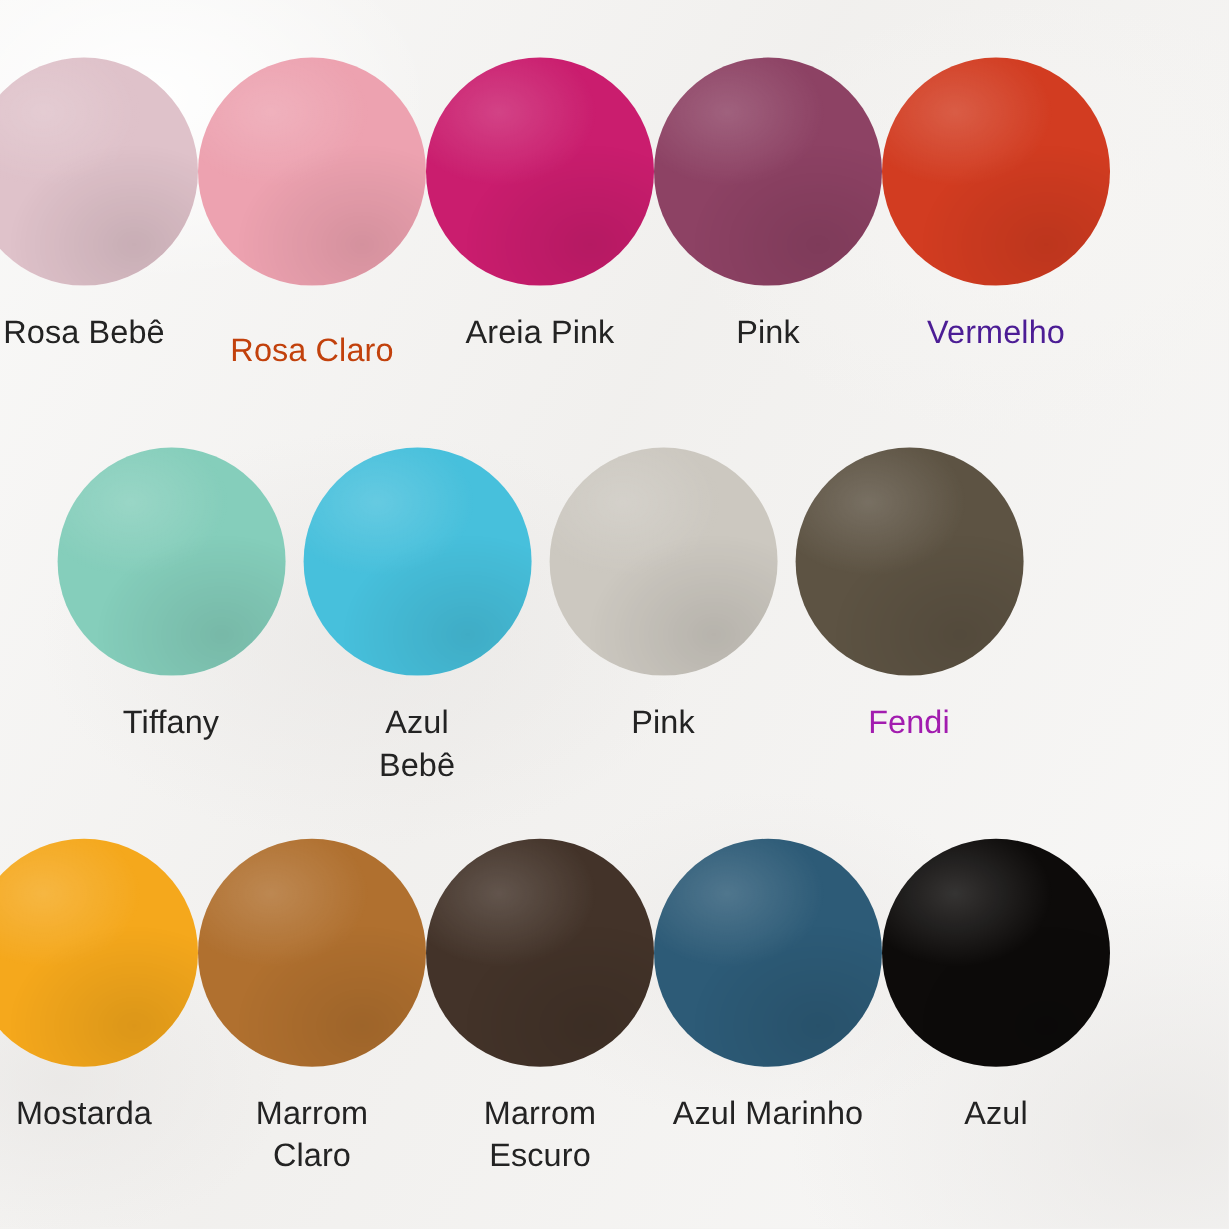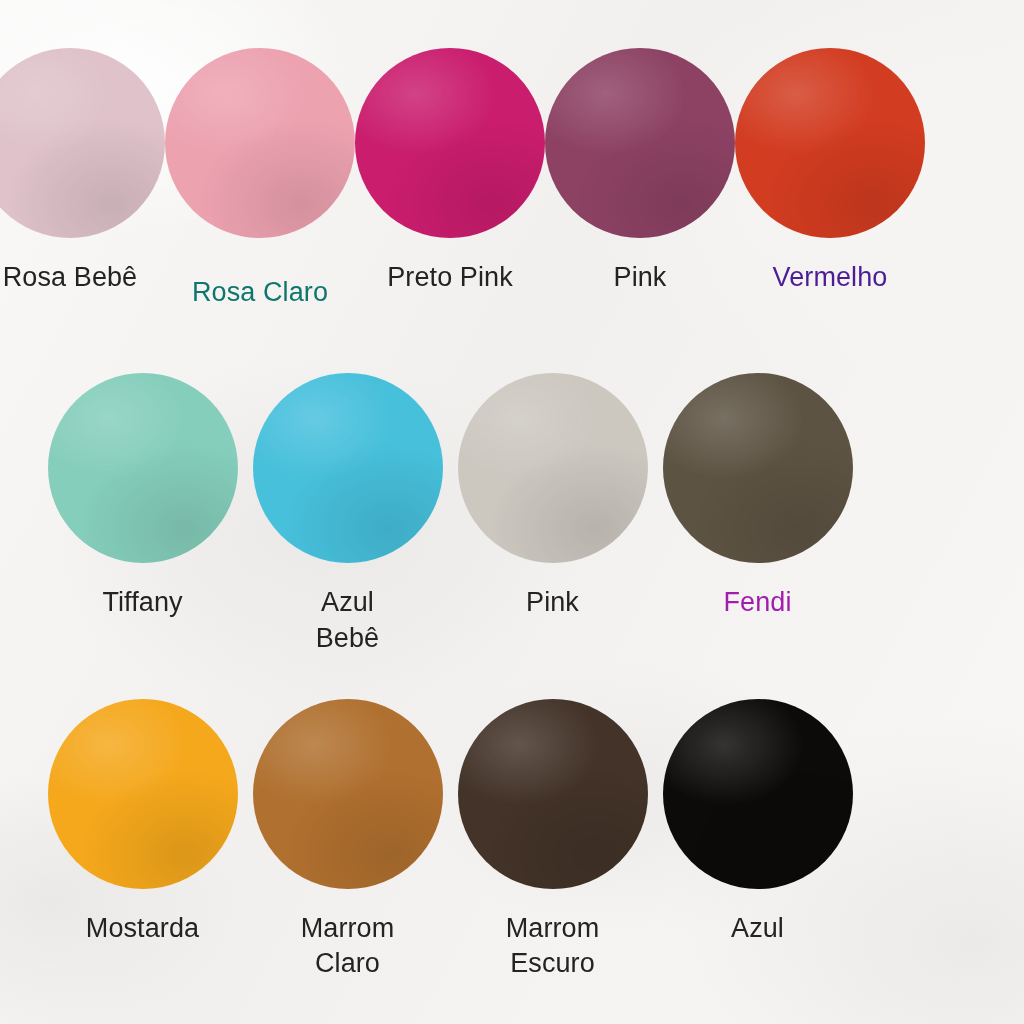--- a/index.html
+++ b/index.html
@@ -99,25 +99,25 @@
 
 <div id="palette-grid">
 
   <div class="palette-row row-1">
     <div class="swatch-cell">
       <div class="swatch-disc" style="background-color: rgb(223, 194, 202);"></div>
       <div class="swatch-label" style="color: rgb(35, 35, 35);">Rosa Bebê</div>
     </div>
     <div class="swatch-cell">
       <div class="swatch-disc" style="background-color: rgb(237, 162, 176);"></div>
-      <div class="swatch-label" style="color: #0f766e; margin-top: 37px;">Rosa Claro</div>
+      <div class="swatch-label" style="color: #c2410c; margin-top: 37px;">Rosa Claro</div>
     </div>
     <div class="swatch-cell">
       <div class="swatch-disc" style="background-color: rgb(202, 29, 110);"></div>
-      <div class="swatch-label" style="color: rgb(35, 35, 35);">Preto Pink</div>
+      <div class="swatch-label" style="color: rgb(35, 35, 35);">Areia Pink</div>
     </div>
     <div class="swatch-cell">
       <div class="swatch-disc" style="background-color: rgb(141, 66, 100);"></div>
       <div class="swatch-label" style="color: rgb(35, 35, 35);">Pink</div>
     </div>
     <div class="swatch-cell">
       <div class="swatch-disc" style="background-color: rgb(210, 60, 33);"></div>
       <div class="swatch-label" style="color: #4c1d95;">Vermelho</div>
     </div>
   </div>
@@ -151,18 +151,22 @@
       <div class="swatch-disc" style="background-color: rgb(176, 112, 47);"></div>
       <div class="swatch-label" style="color: rgb(35, 35, 35);">Marrom
 Claro</div>
     </div>
     <div class="swatch-cell">
       <div class="swatch-disc" style="background-color: rgb(67, 51, 41);"></div>
       <div class="swatch-label" style="color: rgb(35, 35, 35);">Marrom
 Escuro</div>
     </div>
     <div class="swatch-cell">
+      <div class="swatch-disc" style="background-color: rgb(45, 91, 119);"></div>
+      <div class="swatch-label" style="color: rgb(35, 35, 35);">Azul Marinho</div>
+    </div>
+    <div class="swatch-cell">
       <div class="swatch-disc" style="background-color: rgb(13, 11, 10);"></div>
       <div class="swatch-label" style="color: rgb(35, 35, 35);">Azul</div>
     </div>
   </div>
 
 </div>
 
 </body></html>

